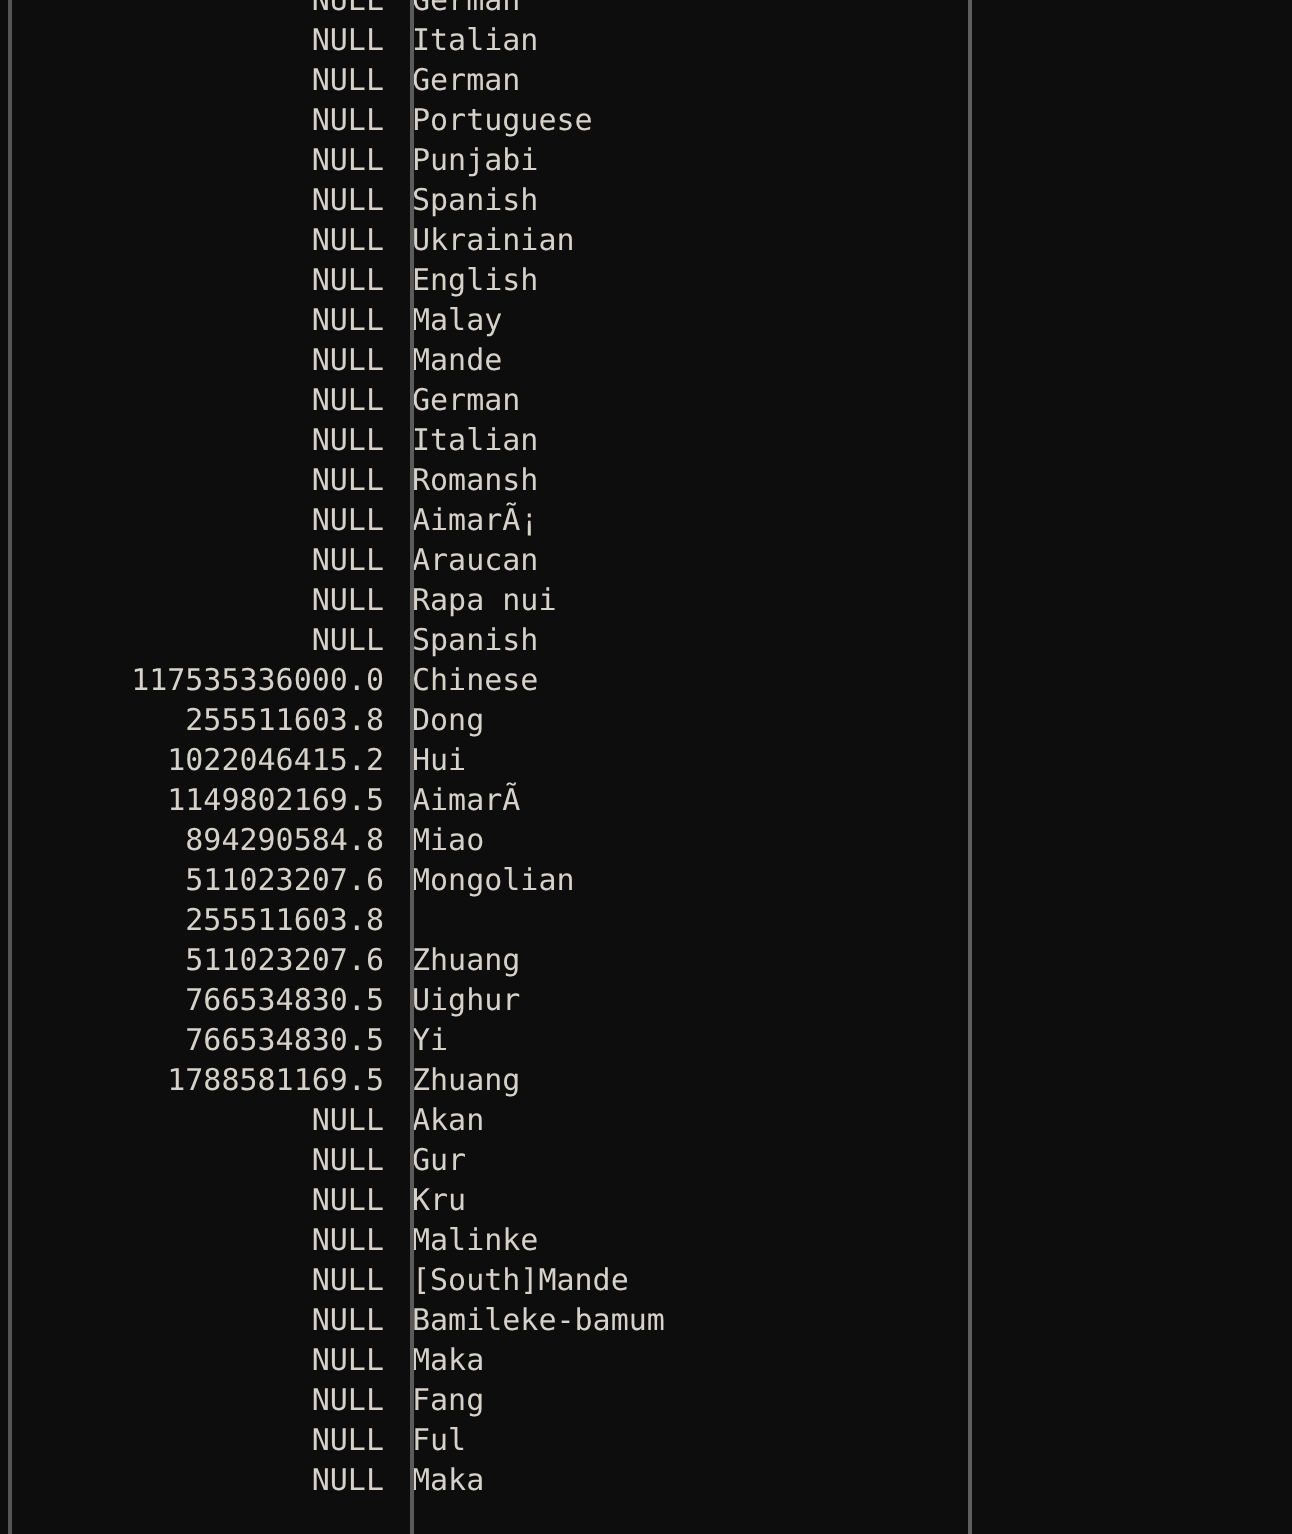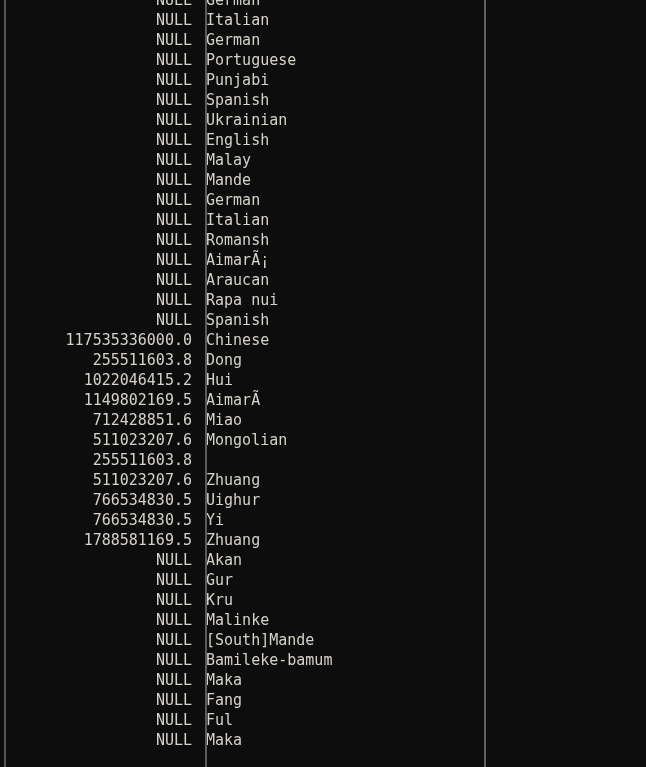--- a/index.html
+++ b/index.html
@@ -101,21 +101,21 @@
       <div class="row"><div class="cell num null">NULL</div><div class="cell lang">Italian</div></div>
       <div class="row"><div class="cell num null">NULL</div><div class="cell lang">Romansh</div></div>
       <div class="row"><div class="cell num null">NULL</div><div class="cell lang">AimarÃ¡</div></div>
       <div class="row"><div class="cell num null">NULL</div><div class="cell lang">Araucan</div></div>
       <div class="row"><div class="cell num null">NULL</div><div class="cell lang">Rapa nui</div></div>
       <div class="row"><div class="cell num null">NULL</div><div class="cell lang">Spanish</div></div>
       <div class="row"><div class="cell num">117535336000.0</div><div class="cell lang">Chinese</div></div>
       <div class="row"><div class="cell num">255511603.8</div><div class="cell lang">Dong</div></div>
       <div class="row"><div class="cell num">1022046415.2</div><div class="cell lang">Hui</div></div>
       <div class="row"><div class="cell num">1149802169.5</div><div class="cell lang">AimarÃ</div></div>
-      <div class="row"><div class="cell num">712428851.6</div><div class="cell lang">Miao</div></div>
+      <div class="row"><div class="cell num">894290584.8</div><div class="cell lang">Miao</div></div>
       <div class="row"><div class="cell num">511023207.6</div><div class="cell lang">Mongolian</div></div>
       <div class="row"><div class="cell num">255511603.8</div></div>
       <div class="row"><div class="cell num">511023207.6</div><div class="cell lang">Zhuang</div></div>
       <div class="row"><div class="cell num">766534830.5</div><div class="cell lang">Uighur</div></div>
       <div class="row"><div class="cell num">766534830.5</div><div class="cell lang">Yi</div></div>
       <div class="row"><div class="cell num">1788581169.5</div><div class="cell lang">Zhuang</div></div>
       <div class="row"><div class="cell num null">NULL</div><div class="cell lang">Akan</div></div>
       <div class="row"><div class="cell num null">NULL</div><div class="cell lang">Gur</div></div>
       <div class="row"><div class="cell num null">NULL</div><div class="cell lang">Kru</div></div>
       <div class="row"><div class="cell num null">NULL</div><div class="cell lang">Malinke</div></div>

